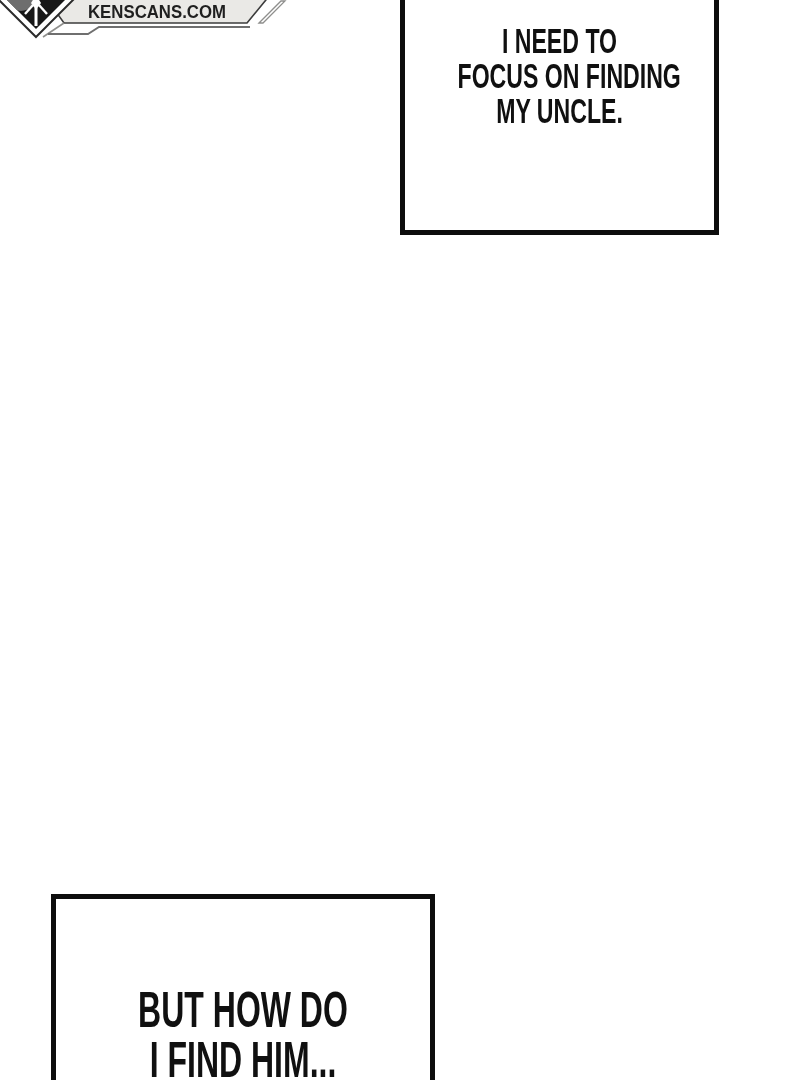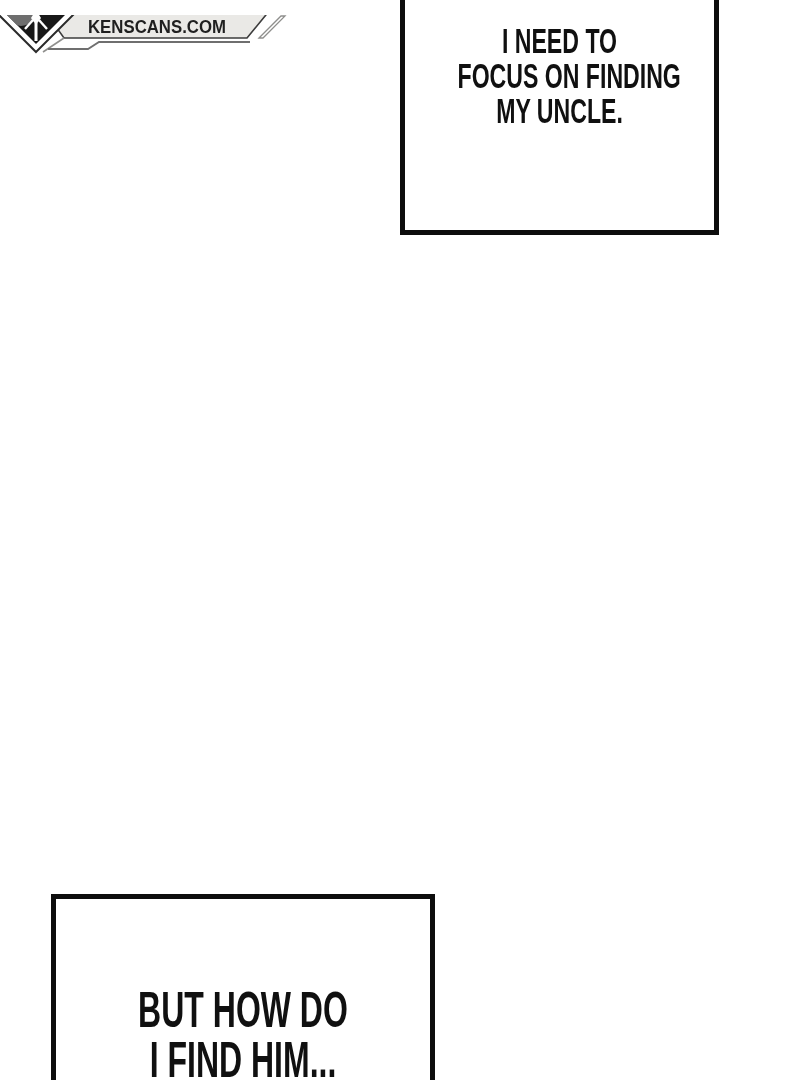--- a/index.html
+++ b/index.html
@@ -12,21 +12,21 @@
     position: relative;
     overflow: hidden;
     background: #ffffff;
     font-family: "Liberation Sans", "DejaVu Sans", sans-serif;
   }
 
   
   .logo-wrap {
     position: absolute;
     left: 0;
-    top: 15px;
+    top: 0;
     width: 300px;
     height: 48px;
     text-decoration: underline;
   }
   .logo-wrap svg { display: block; }
   .banner-text {
     font-family: "Liberation Sans", "DejaVu Sans", sans-serif;
     font-weight: bold;
   }
 

